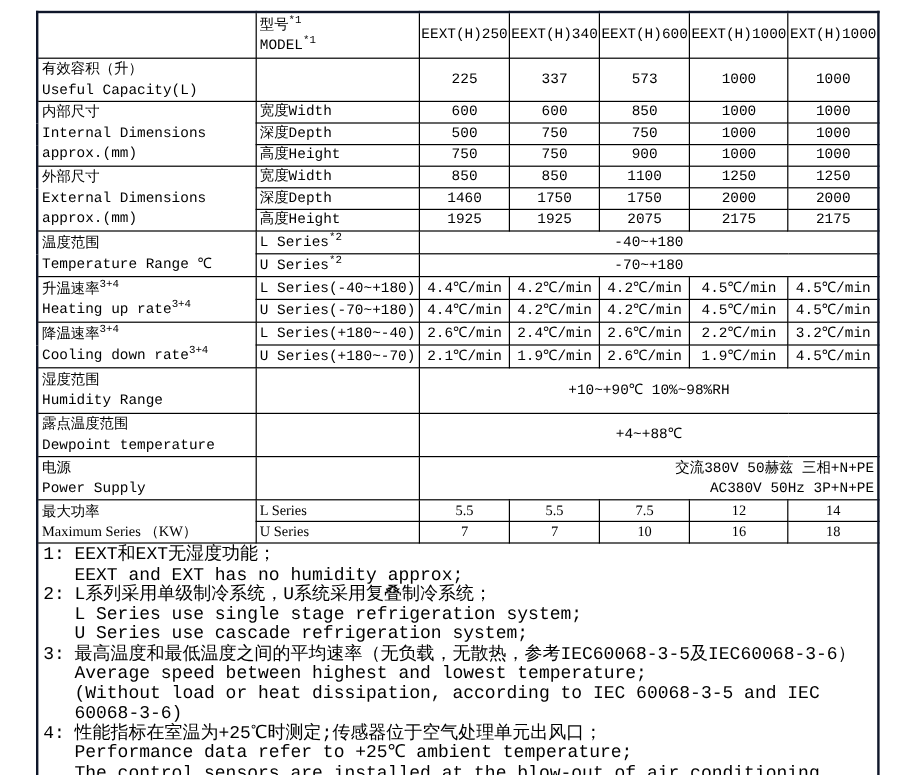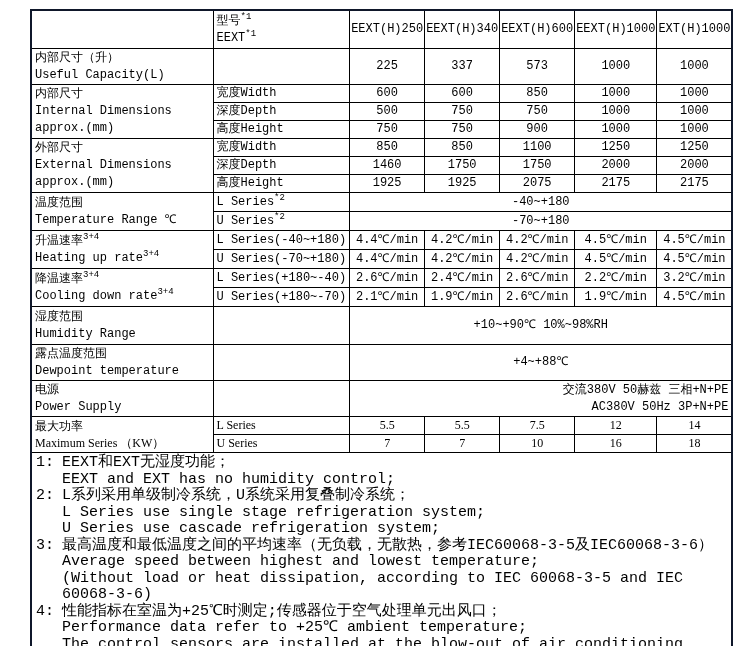--- a/index.html
+++ b/index.html
@@ -49,32 +49,32 @@
       <col style="width:74px">
     <col style="width:80px">
       <col style="width:74px">
   </colgroup>
 
   <tbody>
       <tr class="r-head">
     <td class="lab"></td>
     <td class="sub">
       <div><span>型号</span><sup>*1</sup></div>
-      <div><span>EEXT</span><sup>*1</sup></div>
+      <div><span>MODEL</span><sup>*1</sup></div>
     </td>
     <td class="val">EEXT(H)250</td>
     <td class="val">EEXT(H)340</td>
     <td class="val">EEXT(H)600</td>
     <td class="val">EEXT(H)1000</td>
     <td class="val">EXT(H)1000</td>
   </tr>
 
   <tr class="r-cap">
     <td class="lab">
-      <div>内部尺寸（升）</div>
+      <div>有效容积（升）</div>
       <div>Useful Capacity(L)</div>
     </td>
     <td></td>
     <td class="val">225</td>
     <td class="val">337</td>
     <td class="val">573</td>
     <td class="val">1000</td>
     <td class="val">1000</td>
   </tr>
 
@@ -241,21 +241,21 @@
     <td class="val">7</td>
     <td class="val">10</td>
     <td class="val">16</td>
     <td class="val">18</td>
   </tr>
 
   <tr>
     <td class="notes-cell" colspan="7">
       <div class="note">
         <div class="note-line first"><span class="note-num">1:</span><span>EEXT和EXT无湿度功能；</span></div>
-        <div class="note-line cont">EEXT and EXT has no humidity control;</div>
+        <div class="note-line cont">EEXT and EXT has no humidity approx;</div>
       </div>
       <div class="note">
         <div class="note-line first"><span class="note-num">2:</span><span>L系列采用单级制冷系统，U系统采用复叠制冷系统；</span></div>
         <div class="note-line cont">L Series use single stage refrigeration system;</div>
         <div class="note-line cont">U Series use cascade refrigeration system;</div>
       </div>
       <div class="note">
         <div class="note-line first"><span class="note-num">3:</span><span>最高温度和最低温度之间的平均速率（无负载，无散热，参考IEC60068-3-5及IEC60068-3-6）</span></div>
         <div class="note-line cont">Average speed between highest and lowest temperature;</div>
         <div class="note-line cont">(Without load or heat dissipation, according to IEC 60068-3-5 and IEC 60068-3-6)</div>

